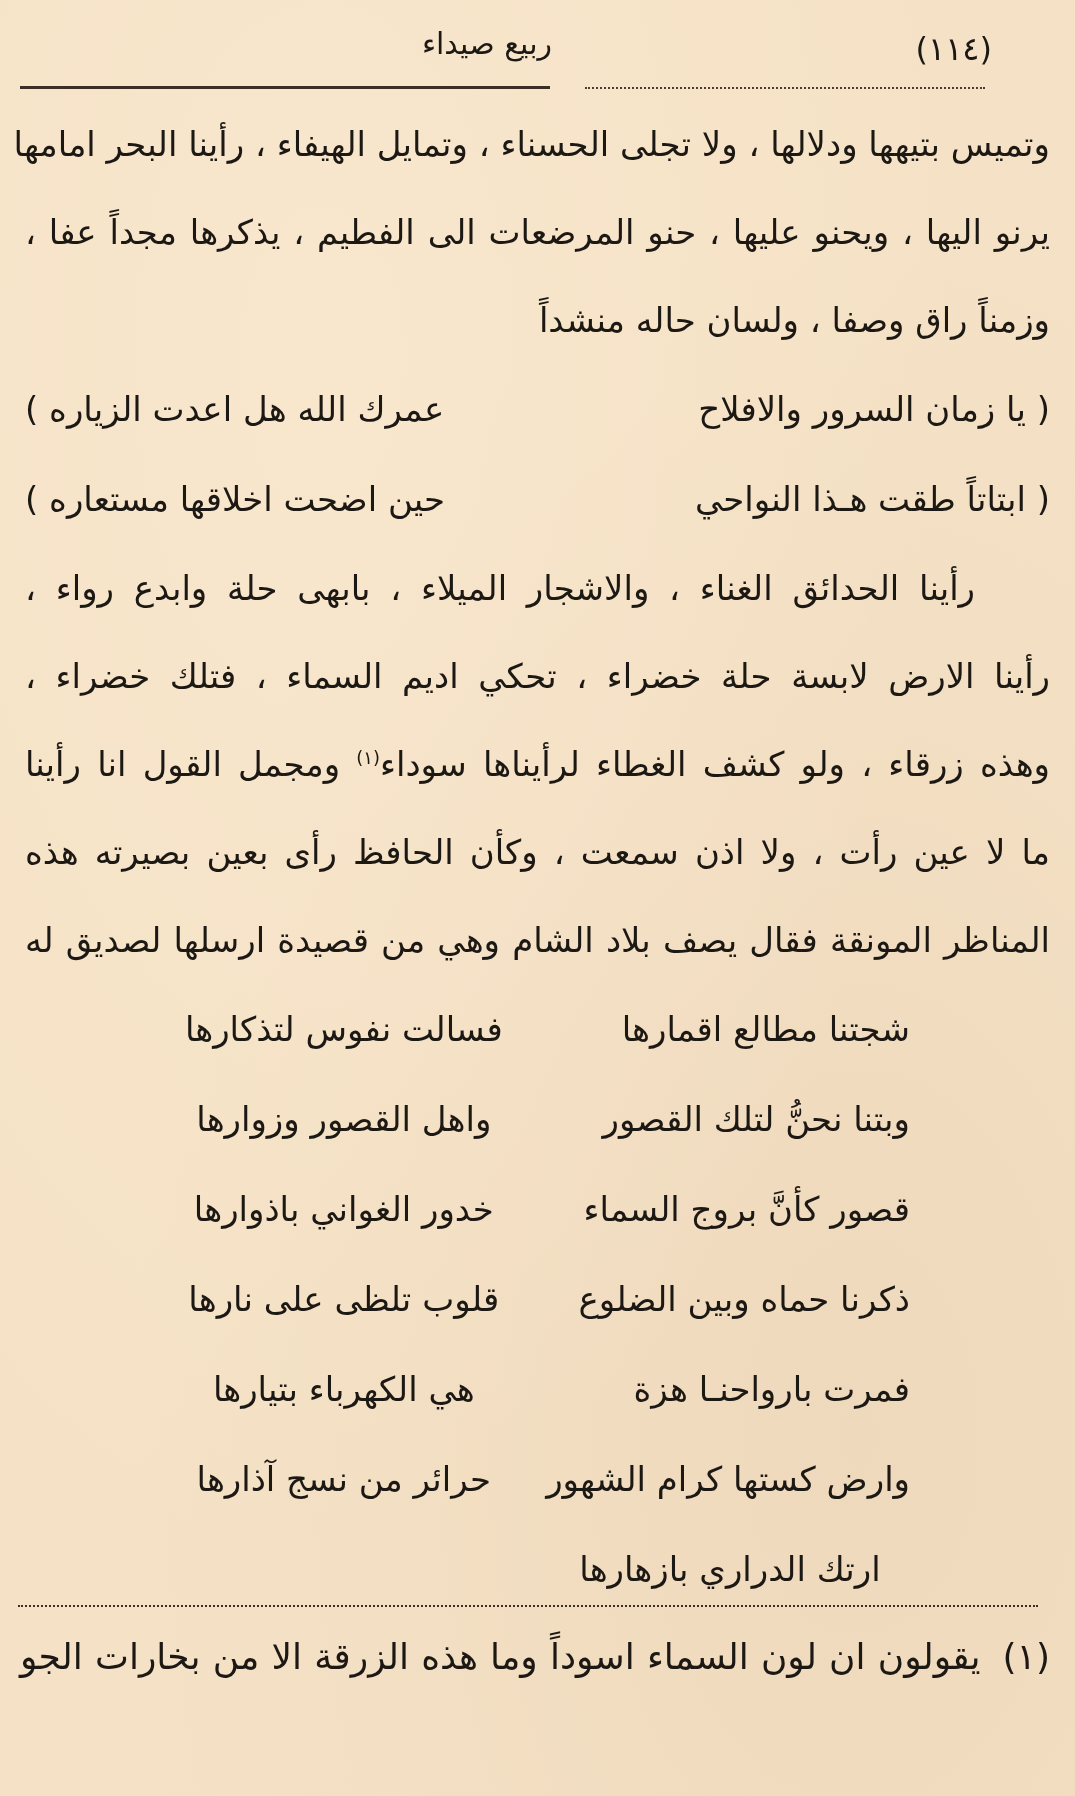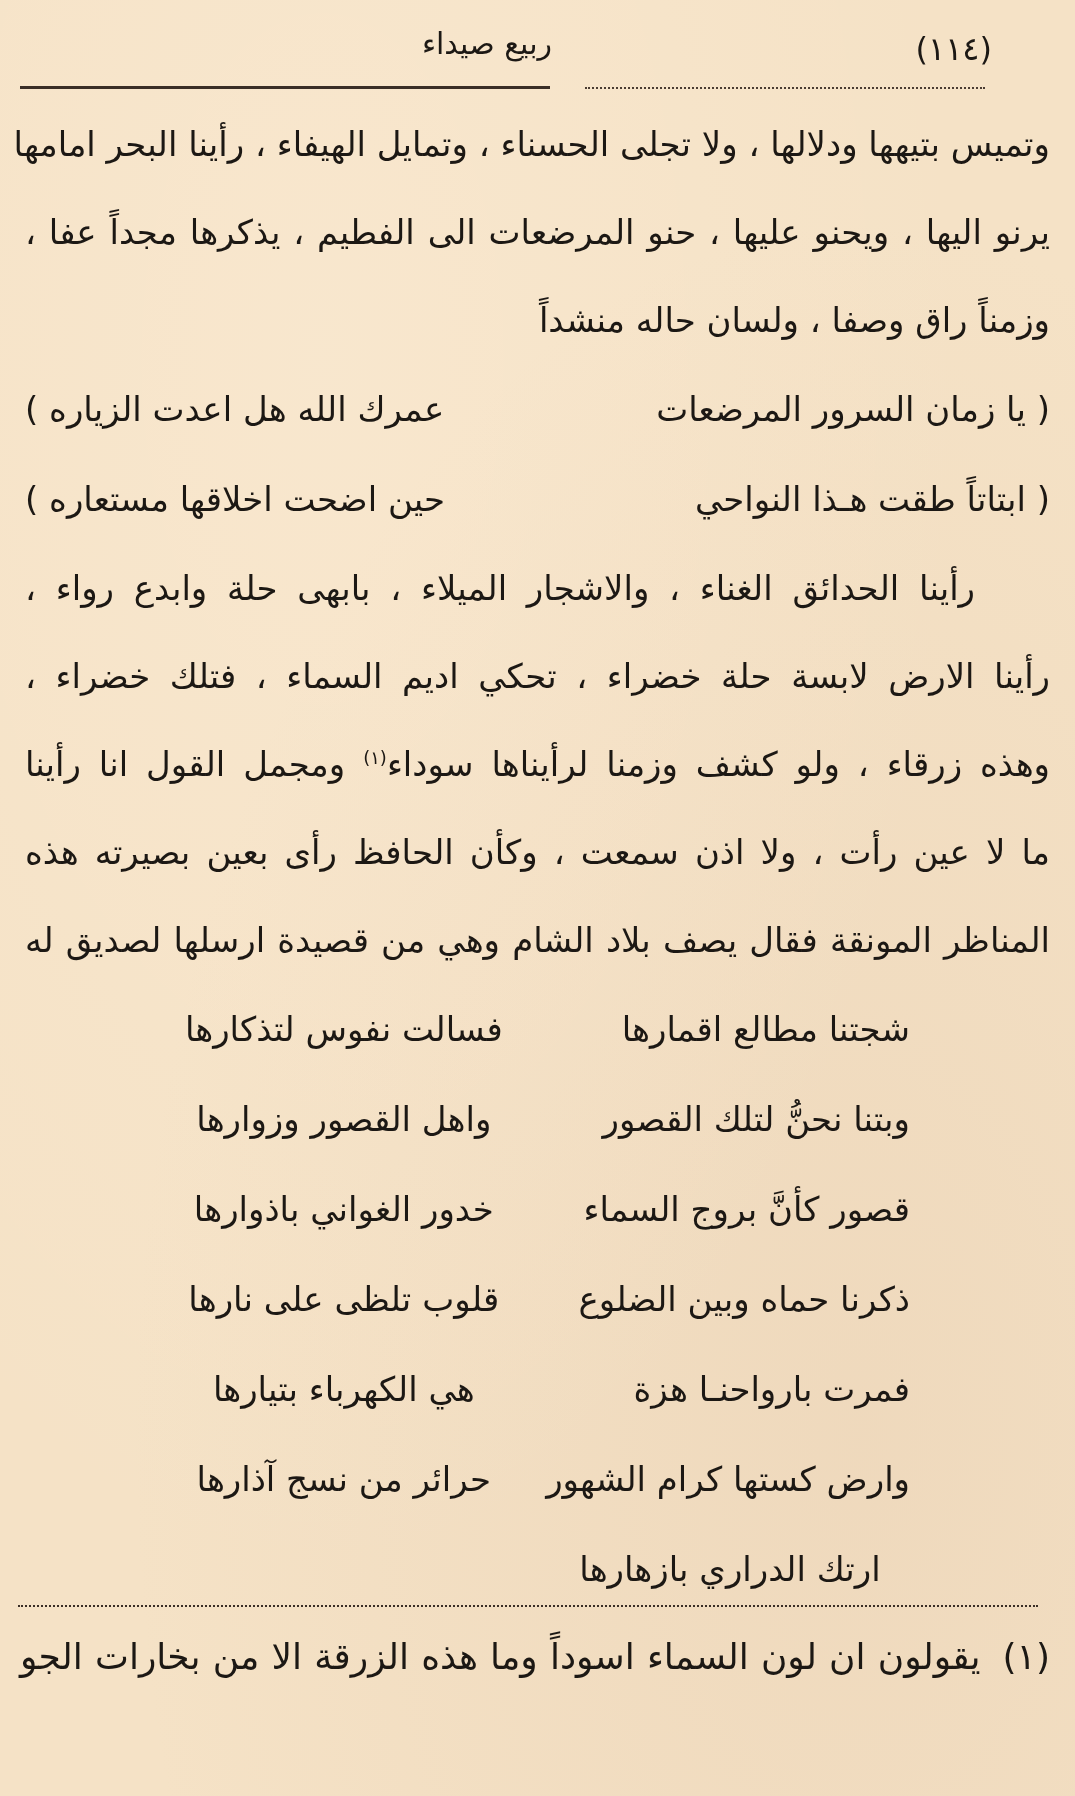--- a/index.html
+++ b/index.html
@@ -149,32 +149,32 @@
   <div class="header-rule-left"></div>
   <div class="header-rule-right"></div>
 
   <div class="body-text">
 
     <div class="prose-line">وتميس بتيهها ودلالها ، ولا تجلى الحسناء ، وتمايل الهيفاء ، رأينا البحر امامها</div>
     <div class="prose-line">يرنو اليها ، ويحنو عليها ، حنو المرضعات الى الفطيم ، يذكرها مجداً عفا ،</div>
     <div class="prose-line short">وزمناً راق وصفا ، ولسان حاله منشداً</div>
 
     <div class="verse-line">
-      <span class="hemistich">( يا زمان السرور المرضعات</span>
+      <span class="hemistich">( يا زمان السرور والافلاح</span>
       <span class="hemistich">عمرك الله هل اعدت الزياره )</span>
     </div>
     <div class="verse-line">
       <span class="hemistich">( ابتاتاً طقت هـذا النواحي</span>
       <span class="hemistich">حين اضحت اخلاقها مستعاره )</span>
     </div>
 
     <div class="prose-line indented">رأينا الحدائق الغناء ، والاشجار الميلاء ، بابهى حلة وابدع رواء ،</div>
     <div class="prose-line">رأينا الارض لابسة حلة خضراء ، تحكي اديم السماء ، فتلك خضراء ،</div>
     <div class="prose-line">
-      <span>وهذه زرقاء ، ولو كشف وزمنا لرأيناها سوداء</span><sup class="fn">(١)</sup><span> ومجمل القول انا رأينا</span>
+      <span>وهذه زرقاء ، ولو كشف الغطاء لرأيناها سوداء</span><sup class="fn">(١)</sup><span> ومجمل القول انا رأينا</span>
     </div>
     <div class="prose-line">ما لا عين رأت ، ولا اذن سمعت ، وكأن الحافظ رأى بعين بصيرته هذه</div>
     <div class="prose-line">المناظر المونقة فقال يصف بلاد الشام وهي من قصيدة ارسلها لصديق له</div>
 
     <div class="poem">
       <div class="verse-line">
         <span class="hemistich hemistich-first">شجتنا مطالع اقمارها</span>
         <span class="hemistich hemistich-second">فسالت نفوس لتذكارها</span>
       </div>
       <div class="verse-line">

